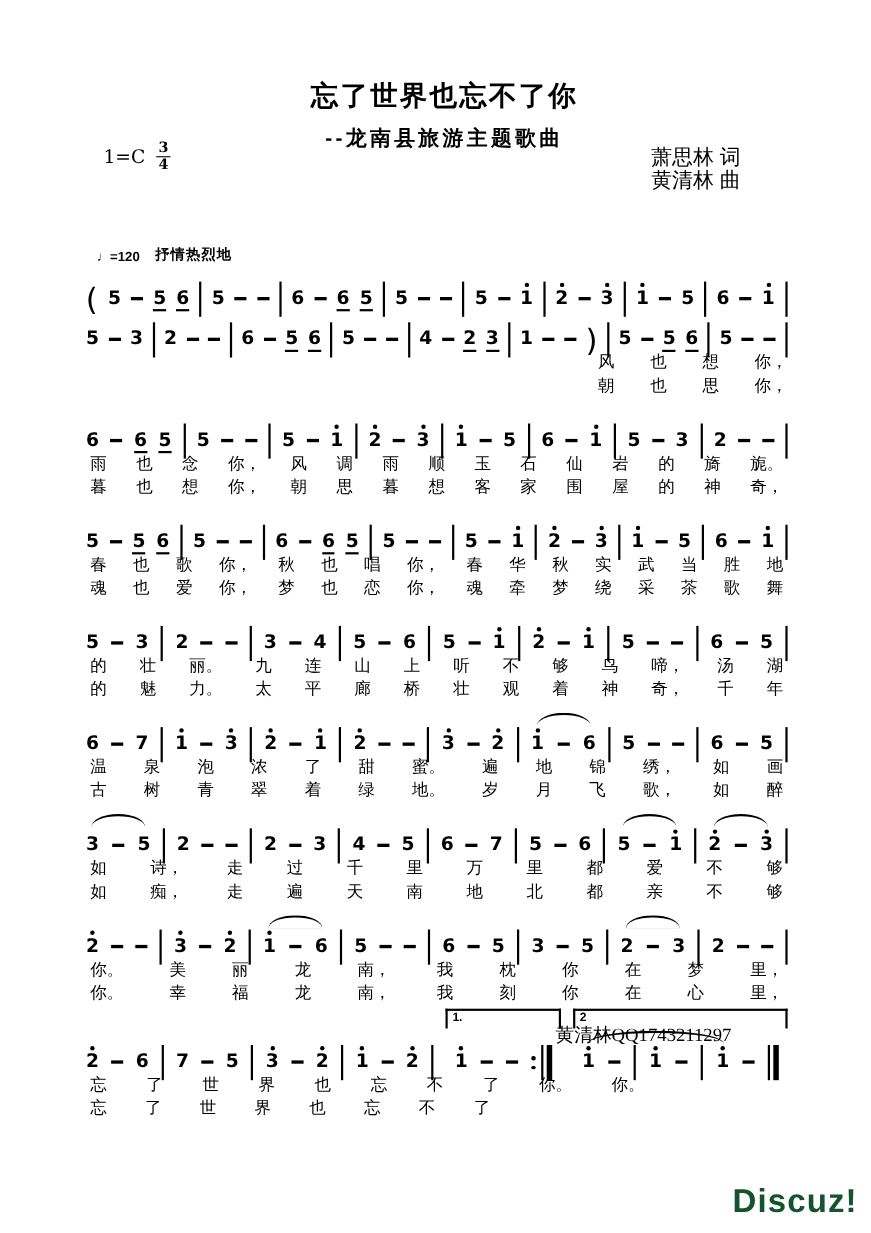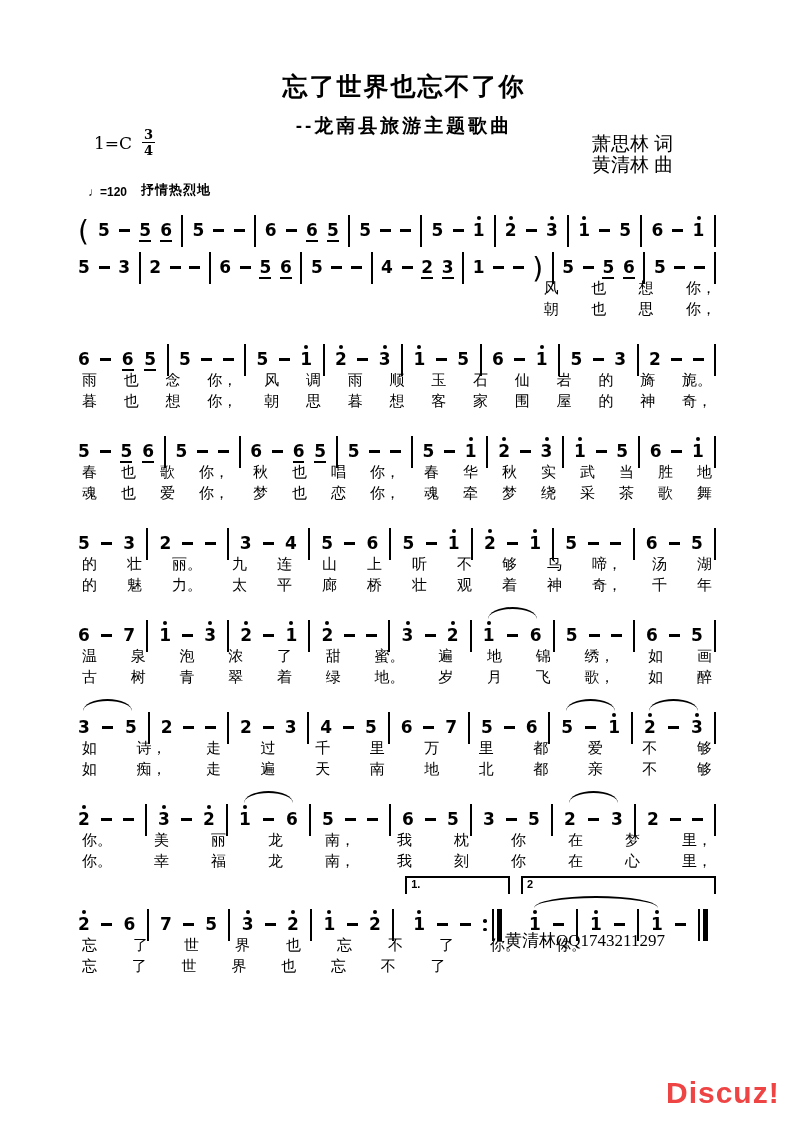--- a/index.html
+++ b/index.html
@@ -16,21 +16,21 @@
   .frac{display:inline-flex;flex-direction:column;align-items:center;font-weight:bold;
         font-size:13px;line-height:13px;}
   .frac .num{border-bottom:1.6px solid #000;padding:0 2px 1px;}
   .frac .den{padding-top:1px;}
   .credits{position:absolute;top:133px;left:592px;font-size:19px;line-height:21px;}
 
   
   #music{position:absolute;top:181px;left:78px;width:638px;}
   .temporow{display:flex;align-items:flex-end;gap:14px;margin:0 0 6px 10px;font-weight:bold;}
   .tempomark{font-size:12px;}
-  .tempoexpr{font-size:13px;letter-spacing:1px;}
+  .tempoexpr{font-size:13px;letter-spacing:1px;margin-top:41px;}
 
   .system{margin-bottom:13px;}
   .noterow{display:flex;justify-content:space-between;align-items:flex-end;
            height:34px;margin-bottom:3px;}
   .note{display:inline-flex;flex-direction:column;align-items:center;justify-content:flex-end;
         height:30px;min-width:12px;}
   .od{width:4px;height:4px;border-radius:50%;background:#000;margin-bottom:2px;}
   .od.hid{visibility:hidden;}
   .dg{font-size:17px;font-weight:bold;line-height:17px;font-family:"DejaVu Sans",sans-serif;}
   .dg.u{border-bottom:2.2px solid #000;padding-bottom:1px;margin-bottom:-3px;}
@@ -56,21 +56,21 @@
        padding:0 4px;letter-spacing:0;}
   .lyr span{white-space:nowrap;}
   .system:nth-child(1) .lyr{margin-left:73%;padding:0;}
   .system:nth-child(8) .noterow{margin-top:26px;}
   .system:nth-child(8) .lyr.l0{width:79%;}
   .system:nth-child(8) .lyr.l1{width:57%;}
 
   .qqline{position:absolute;top:929px;left:505px;font-size:17px;
           font-family:"Liberation Serif","DejaVu Serif",serif;}
   .watermark{position:absolute;top:1076px;left:666px;font-size:30px;font-weight:bold;
-             color:#ef4444;letter-spacing:1px;}
+             color:#14532d;letter-spacing:1px;}
 </style>
 </head>
 <body>
 
 <div id="page">
   <div class="title">忘了世界也忘不了你</div>
   <div class="subtitle">--龙南县旅游主题歌曲</div>
 
   <div class="keytime">
     <span>1=C</span>

